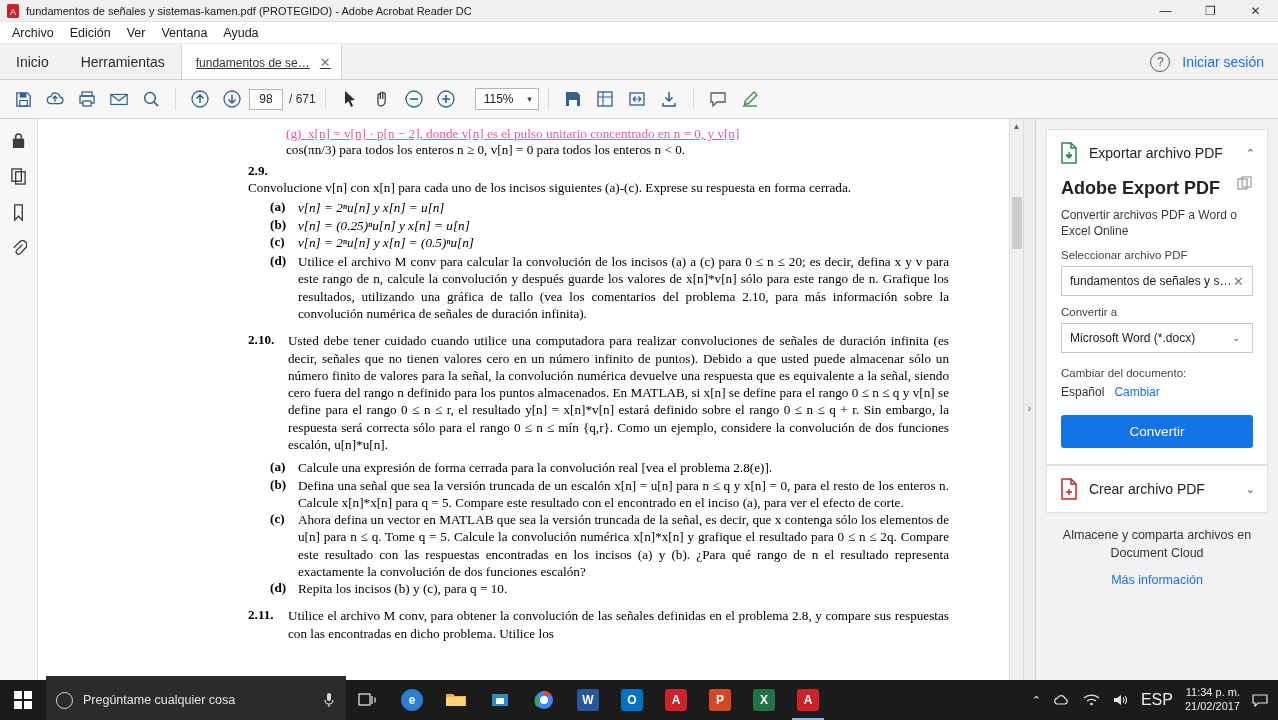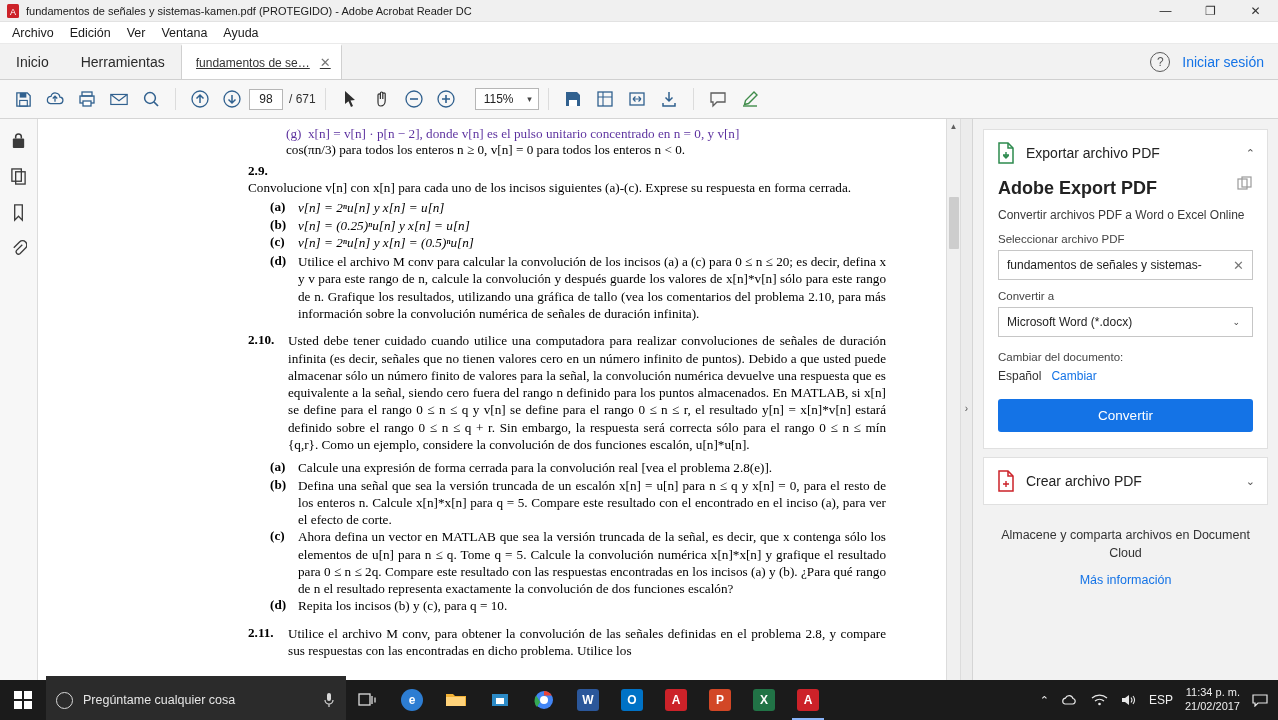--- a/index.html
+++ b/index.html
@@ -123,22 +123,22 @@
   .sb-arrow { height: 14px; display:flex; align-items:center; justify-content:center; font-size:8px; color:#606060; background:#f0f0f0;}
   .sb-thumb { position:absolute; left:2px; width:10px; background:#cdcdcd; border-radius:1px; }
 
   .collapse-left, .collapse-right {
     width: 12px; background:#ececec; display:flex; align-items:center; justify-content:center;
     font-size: 10px; color:#555; border-left:1px solid #dcdcdc;
   }
 
   
   .rightpanel {
-    width: 306px; background: #f2f2f2; border-left: 1px solid #d5d5d5;
-    display: flex; flex-direction: column; padding: 10px 10px 0 10px; gap: 8px;
+    width: 243px; background: #f2f2f2; border-left: 1px solid #d5d5d5;
+    display: flex; flex-direction: column; padding: 10px 10px 0 10px; 
   }
   .card { background: #ffffff; border: 1px solid #e0e0e0; }
   .cardhead {
     display:flex; align-items:center; gap:10px; padding: 12px 12px; font-size: 14px; color:#232323;
   }
   .cardhead .chev { margin-left:auto; font-size: 11px; color:#555; }
   .cardbody { padding: 0 14px 16px 14px; }
   .lbl-strong { font-size: 18px; font-weight: bold; color:#222; margin: 2px 0 8px 0; }
   .lbl { font-size: 12px; color: #3a3a3a; margin-bottom: 10px; line-height:1.35; }
   .fieldlabel { font-size: 11.5px; color:#444; margin: 10px 0 5px 0; }
@@ -170,21 +170,21 @@
   .searchcircle { width:17px;height:17px;border:1.6px solid #d8d8d8;border-radius:50%; }
   .tbicon {
     width: 44px; height: 40px; display:flex; align-items:center; justify-content:center; position:relative;
   }
   .tbicon .sq { width: 22px; height: 22px; border-radius: 3px; display:flex;align-items:center;justify-content:center;font-size:12px;color:#fff;font-weight:bold;}
   .tbicon.active::after {
     content:""; position:absolute; bottom:0; left:6px; right:6px; height:2px; background:#8ab4f8;
   }
   .tray { margin-left:auto; display:flex; align-items:center; gap:12px; padding-right: 10px; font-size: 11px; color:#eee;}
   .clock { text-align:right; line-height: 1.25; font-size: 11px; }
-  .langbadge { font-size: 12px; text-align: right; }
+  .langbadge { font-size: 16px; text-align: right; }
   svg { display:block; }
 </style>
 </head>
 <body>
 
 <div id="app">
 
   <div class="titlebar">
     <span class="tb-icon">
       <svg width="14" height="14" viewBox="0 0 14 14">
@@ -361,21 +361,21 @@
       <div class="railicon">
         <svg width="17" height="19" viewBox="0 0 18 20">
             <path d="M13 6L7 12a2.5 2.5 0 0 0 3.5 3.5l6-6a4.5 4.5 0 0 0-6.4-6.4L4 9.2" fill="none" stroke="#3b3b3b" stroke-width="1.4"></path>
           </svg>
       </div>
     </div>
 
     <div class="docpane">
       <div class="pagecanvas">
         <div class="topcut" style="margin-left:38px; overflow:hidden; height:30px;">
-          <div style="opacity:0.92; white-space:nowrap; overflow:hidden; height:14px; line-height:14px; color:#4c1d95;">(g)&nbsp;&nbsp;x[n] = v[n] · p[n − 2], donde v[n] es el pulso unitario concentrado en n = 0, y v[n]</div>
+          <div style="opacity:0.92; white-space:nowrap; overflow:hidden; height:14px; line-height:14px; color:#ec4899;text-decoration:underline;">(g)&nbsp;&nbsp;x[n] = v[n] · p[n − 2], donde v[n] es el pulso unitario concentrado en n = 0, y v[n]</div>
           <div>cos(πn/3) para todos los enteros n ≥ 0, v[n] = 0 para todos los enteros n &lt; 0.</div>
         </div>
 
         <div class="prob" style="margin-top:6px;flex-direction:column;">
           <div class="pnum">2.9.</div>
           <div class="ptext">Convolucione v[n] con x[n] para cada uno de los incisos siguientes (a)-(c). Exprese su respuesta en forma cerrada.</div>
         </div>
         <div class="sub" style="margin-top:3px;">
           <div class="slab">(a)</div>
           <div class="stext it">v[n] = 2ⁿu[n] y x[n] = u[n]</div>

